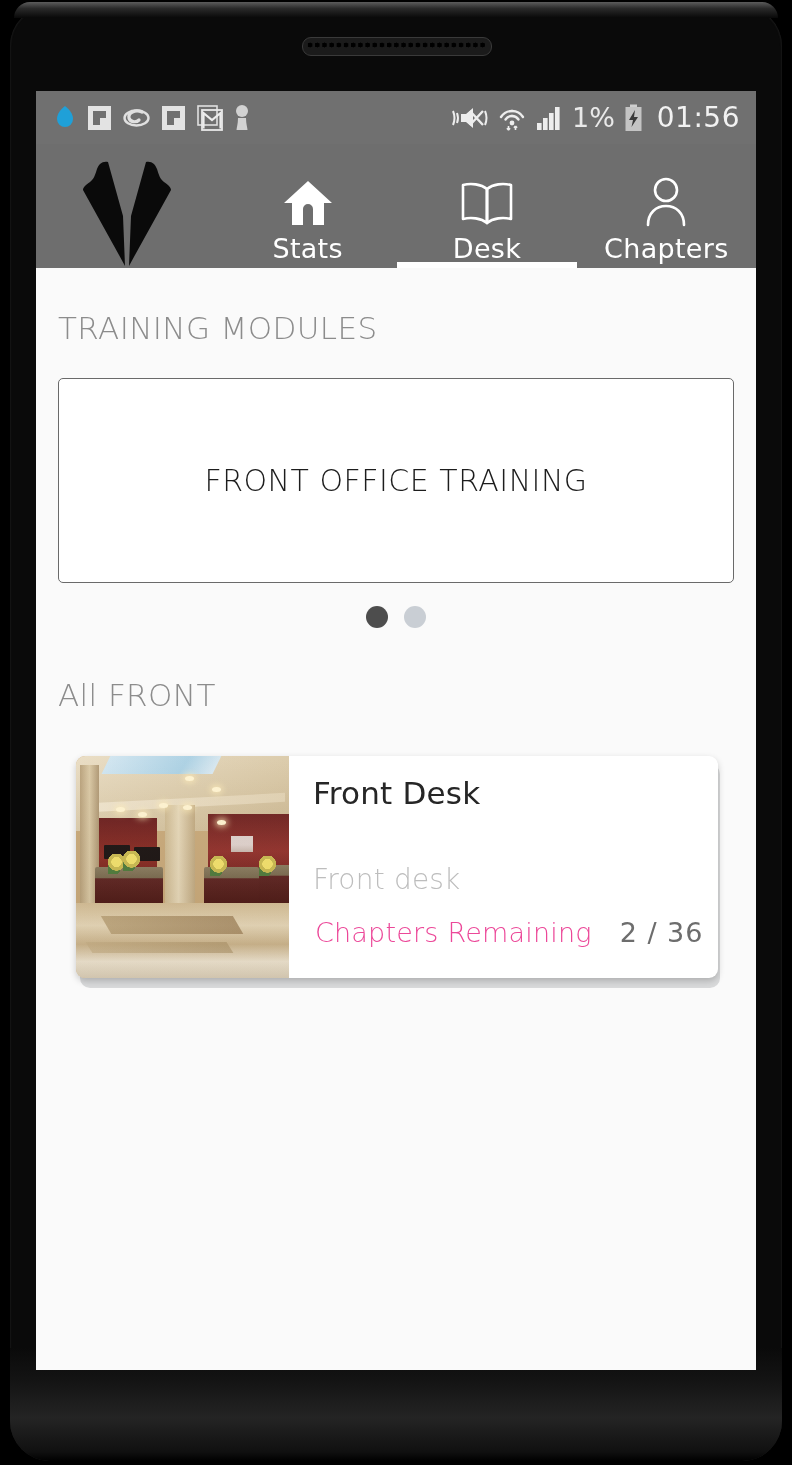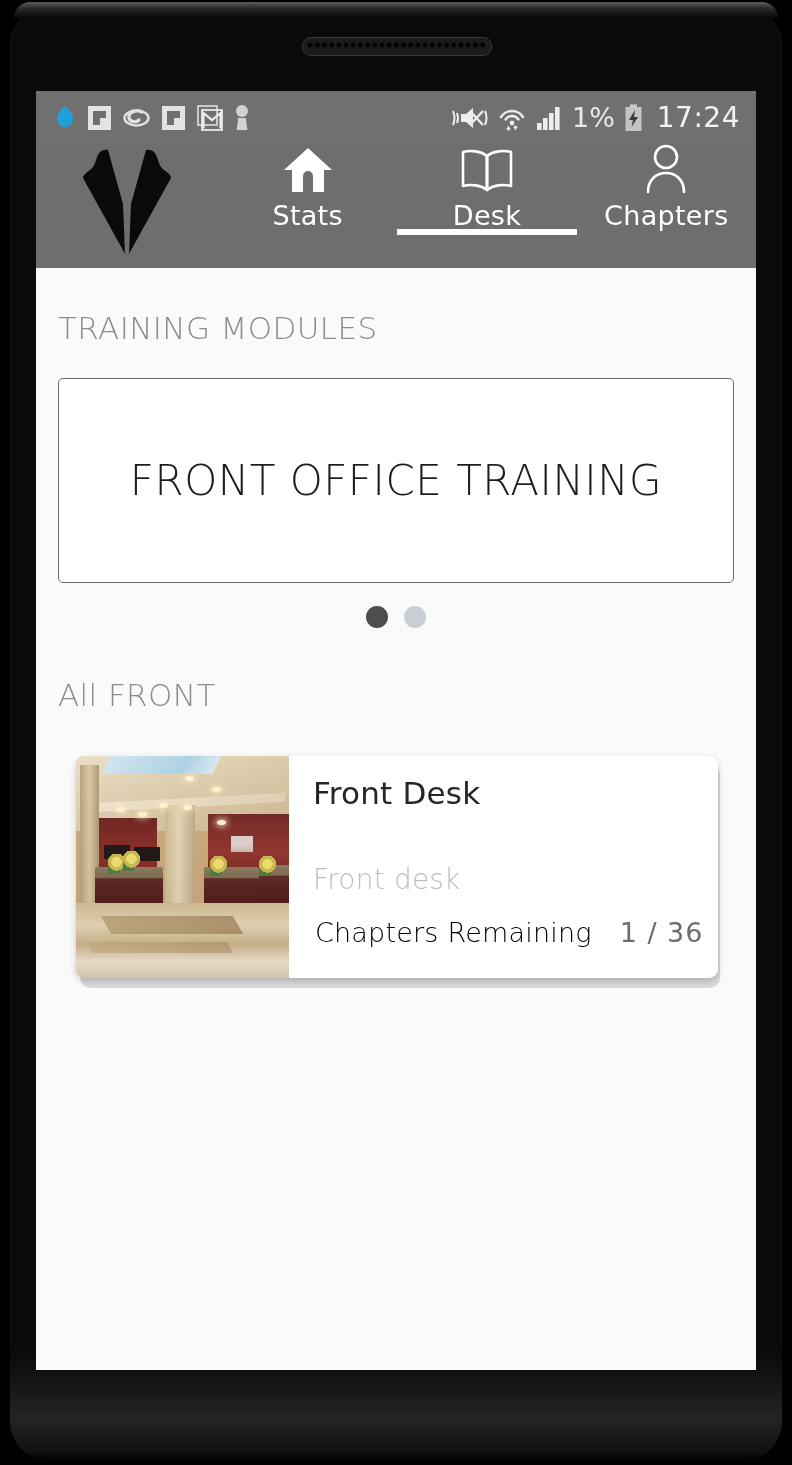--- a/index.html
+++ b/index.html
@@ -101,21 +101,21 @@
     margin-left: 5px;
     letter-spacing: 0.5px;
   }
 
   
   .navbar {
     position: relative;
     height: 124px;
     background: #6e6e6e;
     display: flex;
-    align-items: flex-start;
+    align-items: flex-end;
   }
   .nav-logo {
     width: 182px;
     display: flex;
     align-items: center;
     justify-content: center;
   }
   .nav-tab {
     flex: 1;
     position: relative;
@@ -166,21 +166,21 @@
     height: 205px;
     background: #ffffff;
     border: 1px solid #6a6a6a;
     border-radius: 5px;
     display: flex;
     align-items: center;
     justify-content: center;
     box-sizing: border-box;
   }
   .module-title {
-    font-size: 42px;
+    font-size: 30px;
     font-weight: 300;
     color: #1d1d1d;
     letter-spacing: 0.5px;
     line-height: 1;
   }
   .dots {
     display: flex;
     justify-content: center;
     align-items: center;
     gap: 16px;
@@ -247,21 +247,21 @@
   }
   .topic-meta {
     position: absolute;
     left: 26px; top: 161px;
     display: flex;
     align-items: baseline;
     gap: 28px;
   }
   .meta-label {
     font-size: 27px;
-    color: #000000;
+    color: #ec4899;
     font-weight: 300;
     letter-spacing: 0.2px;
   }
   .meta-value {
     font-size: 27px;
     color: #6d6d6d;
     font-weight: 400;
     letter-spacing: 1px;
   }
 
@@ -427,21 +427,21 @@
         </svg>
 
         <span class="sb-pct">1%</span>
 
         <svg class="sb-icon" width="19" height="28" viewBox="0 0 19 28">
           <rect x="6" y="0.5" width="7" height="2.6" fill="#cfcfcf"></rect>
           <rect x="1.5" y="3" width="16" height="24" fill="#c4c4c4"></rect>
           <path d="M11 6 L5 16 h4 l-1.5 7 6.5 -10 h-4 Z" fill="#3a3a3a"></path>
         </svg>
 
-        <span class="sb-clock">17:24</span>
+        <span class="sb-clock">01:56</span>
       </div>
     </div>
 
     <div class="navbar">
 
       <div class="nav-logo">
         <svg width="104" height="112" viewBox="0 0 104 112">
           <path d="M33 6 C27 5 24 8 22 13 C20 19 19 23 15 26 C11 29 8 31 8 34 L44 99 L50 110 L48 60 Z" fill="#0a0a0a"></path>
           <path d="M71 6 C77 5 80 8 82 13 C84 19 85 23 89 26 C93 29 96 31 96 34 L60 99 L54 110 L56 60 Z" fill="#0a0a0a"></path>
         </svg>
@@ -531,21 +531,21 @@
               <div class="floor-inlay2"></div>
               <div class="vignette"></div>
             </div>
           </div>
 
           <div class="topic-body">
             <div class="topic-name">Front Desk</div>
             <div class="topic-desc">Front desk</div>
             <div class="topic-meta">
               <span class="meta-label">Chapters Remaining</span>
-              <span class="meta-value">1 / 36</span>
+              <span class="meta-value">2 / 36</span>
             </div>
           </div>
 
         </div>
       </div>
 
     </div>
   </div>
 </div>
 

